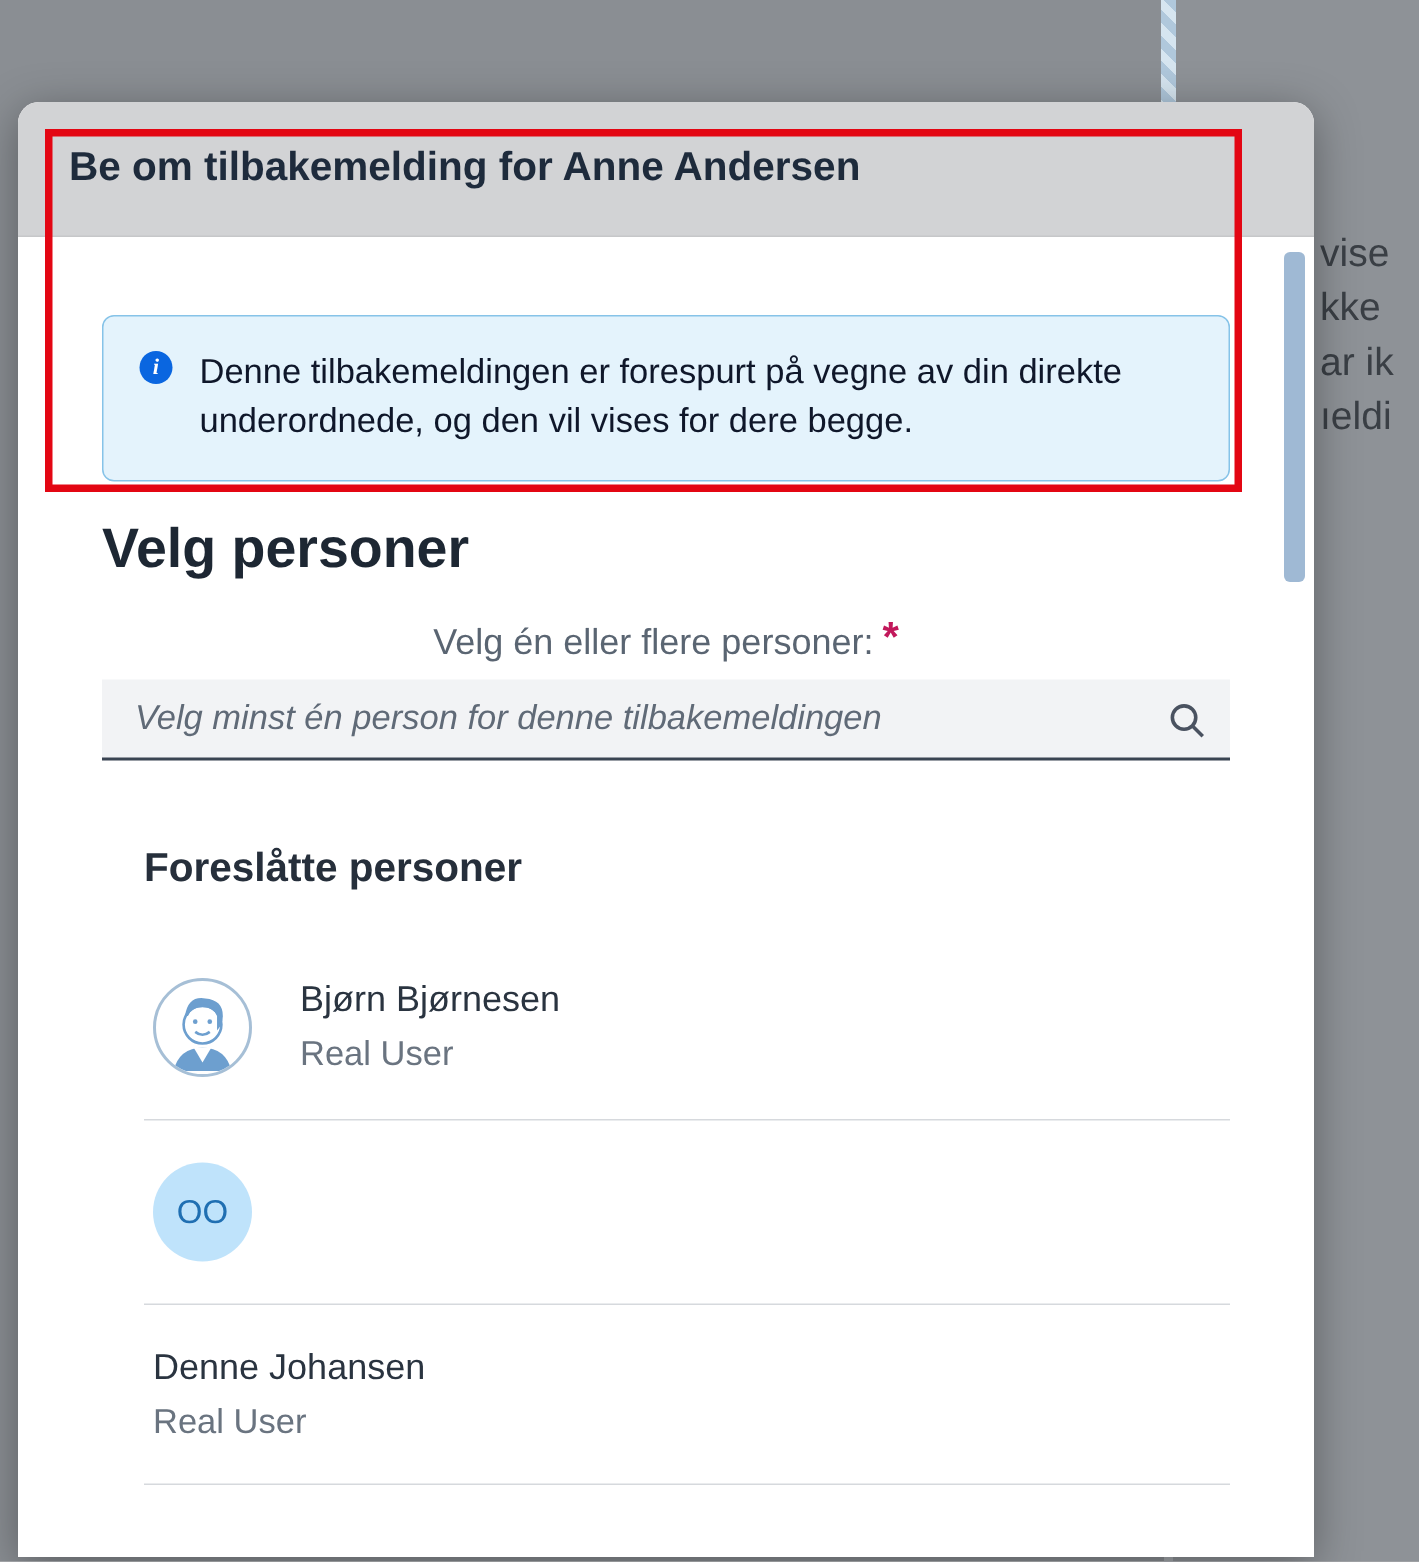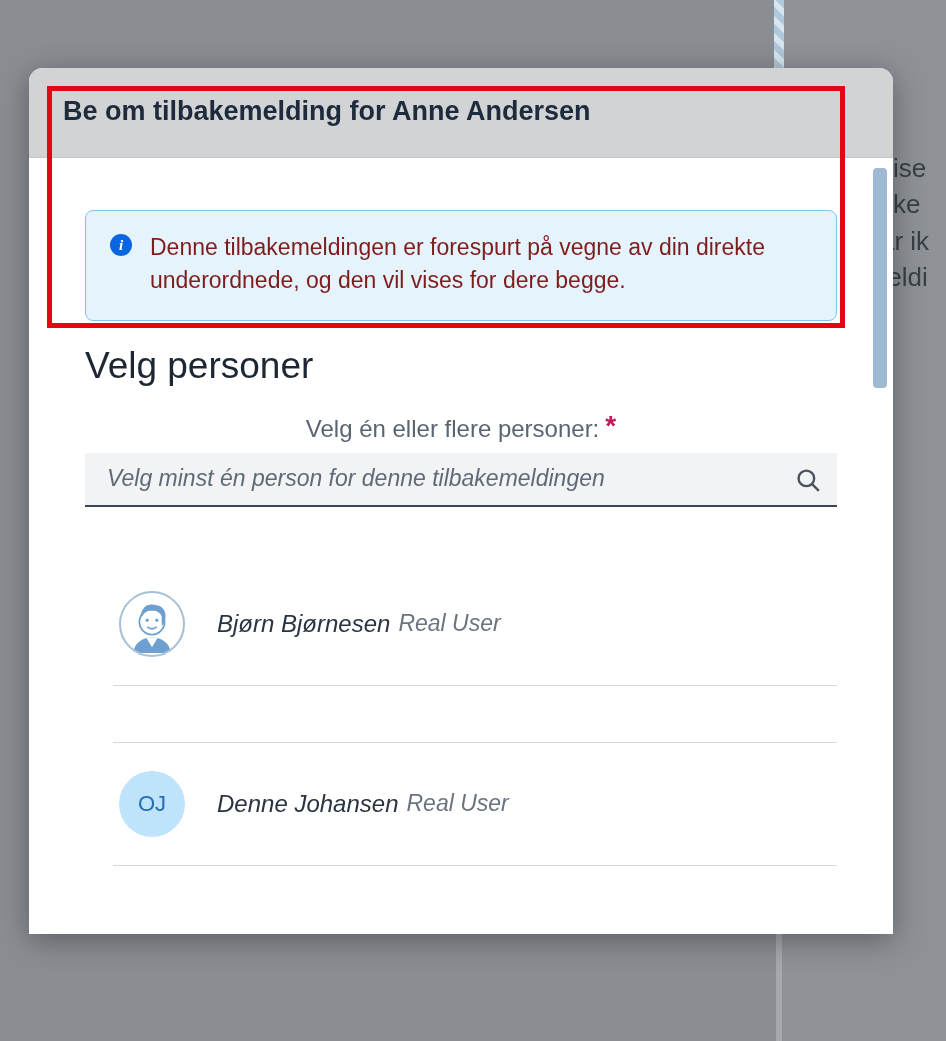--- a/index.html
+++ b/index.html
@@ -40,23 +40,23 @@
     color: #3a3f45;
     font-size: 26px;
     line-height: 1.4;
     text-align: left;
     white-space: nowrap;
     overflow: hidden;
   }
   .modal {
     position: absolute;
     top: 68px;
-    left: 29px;
+    left: 12px;
     width: 864px;
-    height: 866px;
+    height: 970px;
     background: #ffffff;
     border-radius: 14px 14px 0 0;
     box-shadow: 0 6px 30px rgba(0,0,0,0.35);
     overflow: hidden;
   }
   .modal-header {
     background: #d2d3d5;
     padding: 28px 34px 30px 34px;
     border-bottom: 1px solid #c6c7c9;
   }
@@ -90,37 +90,37 @@
     border-radius: 50%;
     display: flex; align-items: center; justify-content: center;
     color: #fff;
     font-family: Georgia, serif;
     font-style: italic;
     font-weight: 700;
     font-size: 15px;
     line-height: 1;
   }
   .info-text {
-    color: #7f1d1d;
+    color: #0f172a;
     font-size: 23px;
     line-height: 1.45;
   }
   .highlight-box {
     position: absolute;
     top: 18px;
     left: 18px;
     width: 798px;
     height: 242px;
     border: 5px solid #e30613;
     pointer-events: none;
   }
   .section-heading {
     margin-top: 24px;
     font-size: 37px;
-    font-weight: 400;
+    font-weight: 700;
     color: #1d2733;
   }
   .field-label {
     margin-top: 28px;
     font-size: 24px;
     color: #5a6572;
     display: flex;
     gap: 6px;
     align-items: baseline;
     justify-content: center;
@@ -186,21 +186,21 @@
     color: #1f6fb2;
     font-size: 22px;
     font-weight: 500;
     overflow: hidden;
   }
   .avatar-photo {
     border: 2px solid #a6bfd6;
     background: #fff;
   }
   .avatar-photo svg { width: 62px; height: 62px; }
-  .person-texts { display: flex; flex-direction: row; gap: 8px; font-style: italic; }
+  .person-texts { display: flex; flex-direction: column; gap: 8px; }
   .person-name { font-size: 24px; color: #2a3440; }
   .person-role { font-size: 23px; color: #6a7480; }
   .scrollbar {
     position: absolute;
     top: 90px;
     right: 6px;
     width: 14px;
     height: 400px;
     background: transparent;
   }
@@ -252,20 +252,21 @@
       <input class="search-input" type="text" placeholder="Velg minst én person for denne tilbakemeldingen" style="">
       <span class="search-icon">
         <svg viewBox="0 0 24 24" fill="none" stroke="currentColor" stroke-width="2.2">
           <circle cx="10.5" cy="10.5" r="7.2"></circle>
           <line x1="16" y1="16" x2="22" y2="22"></line>
         </svg>
       </span>
     </div>
 
     <div class="suggested-block">
+      <div class="suggested-title">Foreslåtte personer</div>
 
       <div class="person-list">
 
         <div class="person-item">
           <div class="avatar avatar-photo">
             <svg viewBox="0 0 64 64">
               <circle cx="32" cy="32" r="31" fill="#ffffff"></circle>
               <path d="M20 24 Q22 10 34 12 Q46 13 46 24 Q46 30 42 34 L42 24 Q40 18 32 18 Q24 18 22 24 Z" fill="#6d9fcf"></path>
               <circle cx="32" cy="30" r="13" fill="none" stroke="#6d9fcf" stroke-width="1.8"></circle>
               <circle cx="27" cy="28" r="1.6" fill="#6d9fcf"></circle>
@@ -275,24 +276,24 @@
               <path d="M26 46 L32 56 L38 46" fill="#ffffff"></path>
             </svg>
           </div>
           <div class="person-texts">
             <div class="person-name">Bjørn Bjørnesen</div>
             <div class="person-role">Real User</div>
           </div>
         </div>
 
         <div class="person-item">
+          <div class="avatar">OO</div>
         </div>
 
         <div class="person-item">
-          <div class="avatar">OJ</div>
           <div class="person-texts">
             <div class="person-name">Denne Johansen</div>
             <div class="person-role">Real User</div>
           </div>
         </div>
 
       </div>
     </div>
 
   </div>

